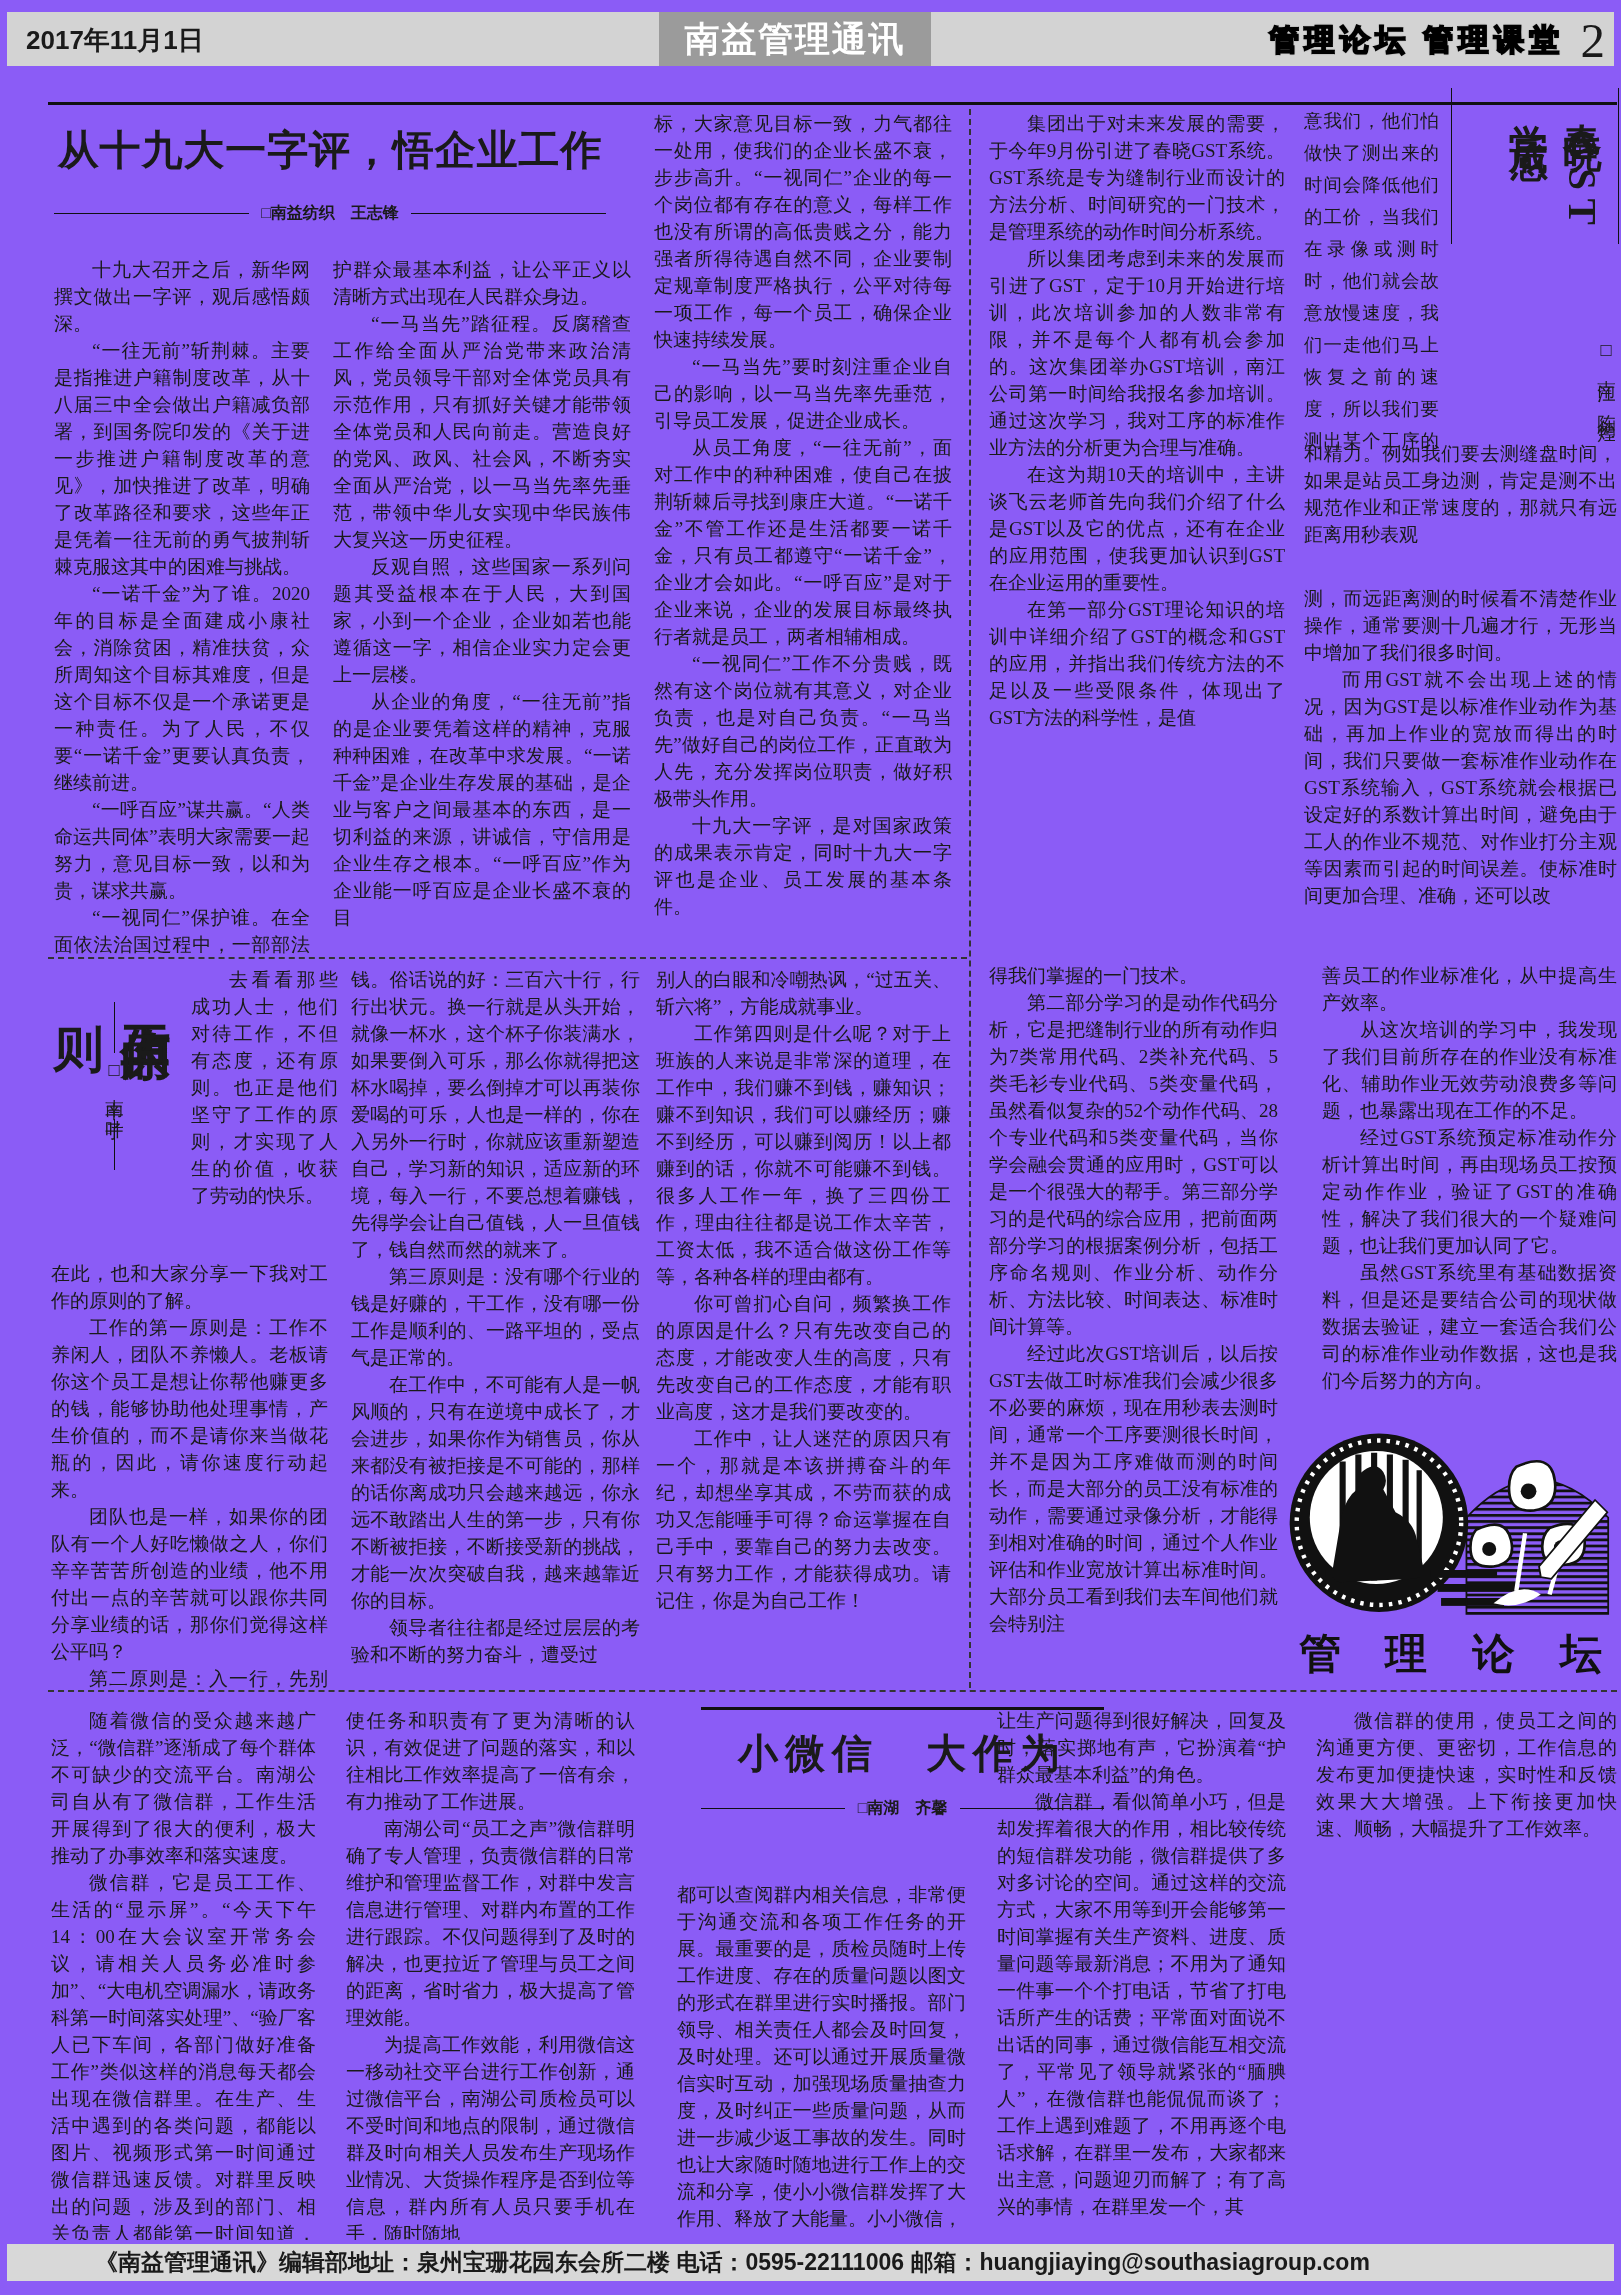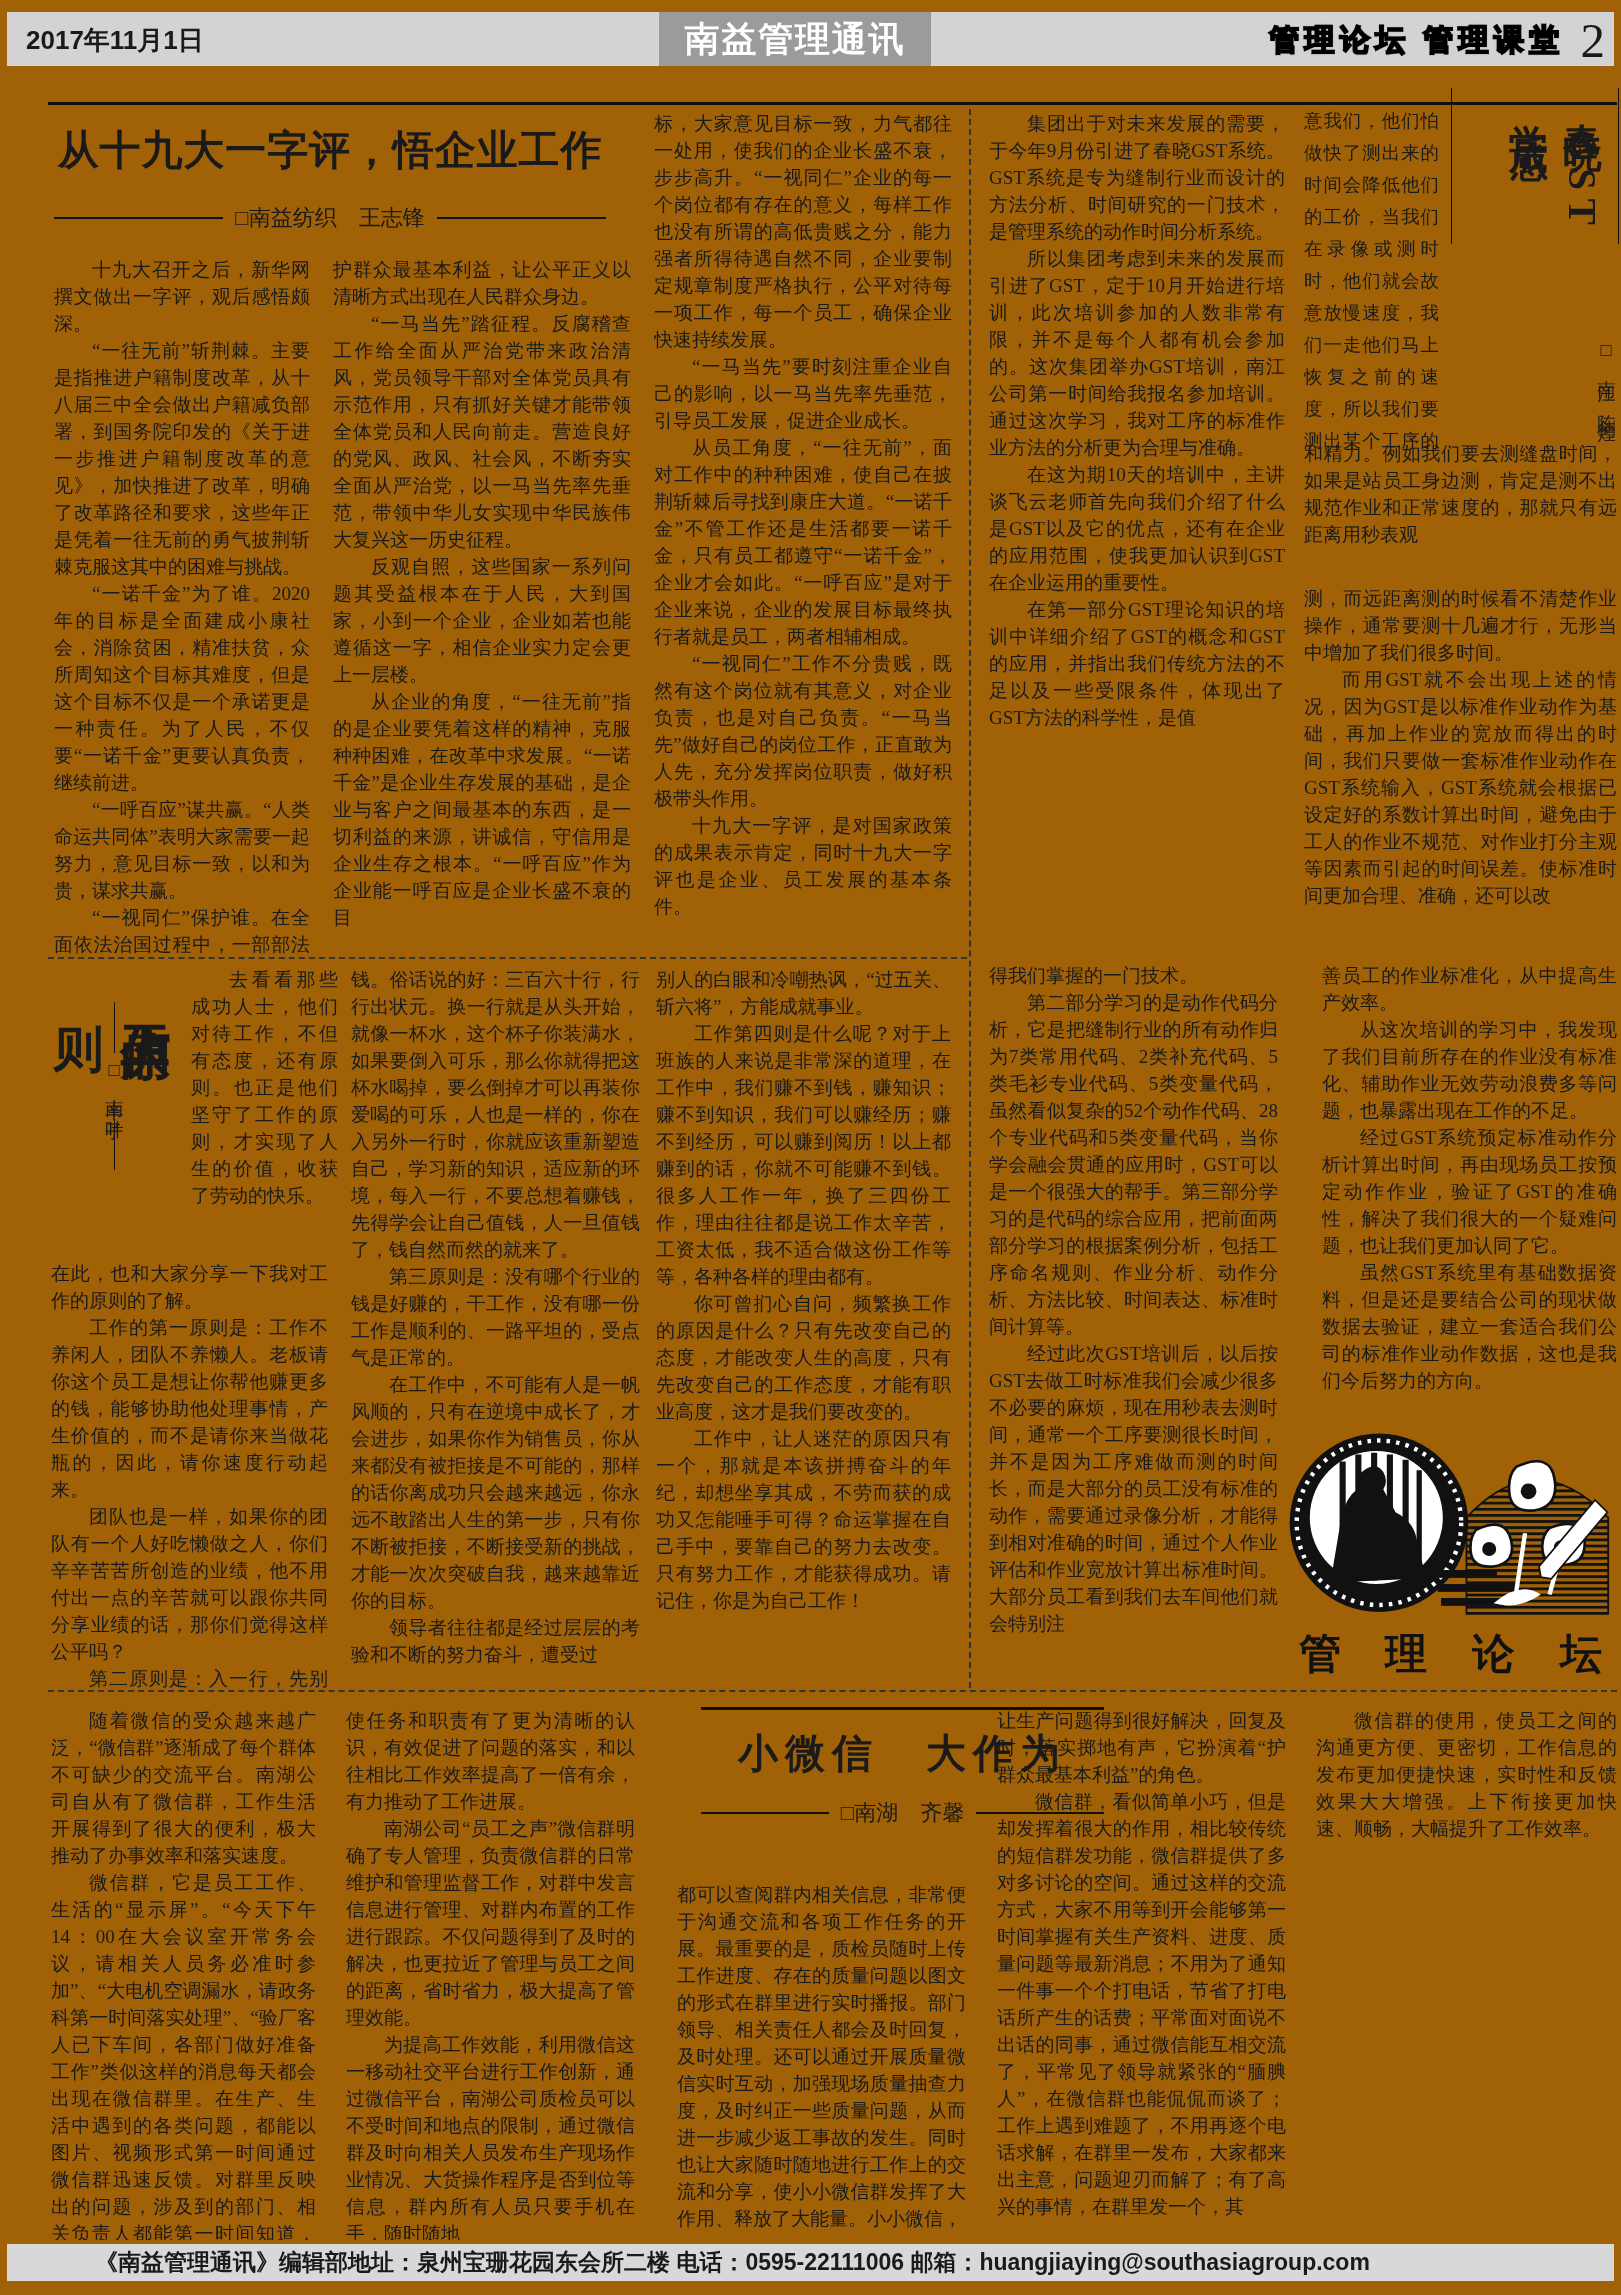--- a/index.html
+++ b/index.html
@@ -1,16 +1,16 @@
 <!DOCTYPE html>
 <html style="font-size:14px"><head>
 <meta charset="utf-8">
 <style>
   html,body{margin:0;padding:0;background:#f2f2f2;}
-  .page{position:relative;width:1621px;height:2295px;background:#a16207;margin:0 auto;
+  .page{position:relative;width:1621px;height:2295px;background:#8b5cf6;margin:0 auto;
         font-family:"Liberation Serif","DejaVu Serif",serif;color:#1a1a1a;overflow:hidden;}
   
   .hband{position:absolute;left:7px;top:12.3px;width:1607px;height:54px;background:#d3d3d3;}
   .hdate{position:absolute;left:26px;top:23px;font-size:26px;font-weight:bold;
          font-family:"Liberation Sans","DejaVu Sans",sans-serif;}
   .mastblock{position:absolute;left:659px;top:12.3px;width:272px;height:54px;background:#9b9b9b;
              display:flex;align-items:center;justify-content:center;}
   .mast{font-size:35px;font-weight:bold;color:#fff;letter-spacing:1.8px;}
   .hright{position:absolute;right:16px;top:16px;display:flex;align-items:center;gap:16px;}
   .hsec{font-size:30px;font-weight:bold;color:#fff;letter-spacing:5.3px;
@@ -20,21 +20,21 @@
   
   .col{position:absolute;overflow:hidden;font-size:19px;line-height:27px;text-align:justify;}
   .col p{margin:0;text-indent:2em;}
   .col p.cont{text-indent:0;}
   .smallcol{font-size:18.4px;line-height:32px;}
   
   .a1title{position:absolute;left:54px;top:123px;width:552px;font-size:41px;font-weight:bold;
            text-align:center;letter-spacing:0.9px;white-space:nowrap;}
   .bylinerow{position:absolute;display:flex;align-items:center;gap:12.3px;}
   .bylinerow .rule{flex:1;height:1.8px;background:#111;}
-  .bylinerow .btxt{font-size:22px;font-weight:normal;white-space:nowrap;}
+  .bylinerow .btxt{font-size:16px;font-weight:bold;white-space:nowrap;}
   
   .vdash{position:absolute;border-left:2.6px dashed #333;}
   .hdash{position:absolute;border-top:2.6px dashed #333;}
   
   .gstbox{position:absolute;left:1451px;top:88px;width:168px;height:365px;
           writing-mode:vertical-rl;display:flex;flex-direction:row;}
   .gsttitle{font-size:39px;font-weight:bold;letter-spacing:8.8px;border-left:1.8px solid #111;
             border-right:1.8px solid #111;padding:5.3px 8.8px 0 8.8px;height:351px;}
   .gstauthor{font-size:18.4px;letter-spacing:5.3px;padding-top:96px;height:263px;}
   

